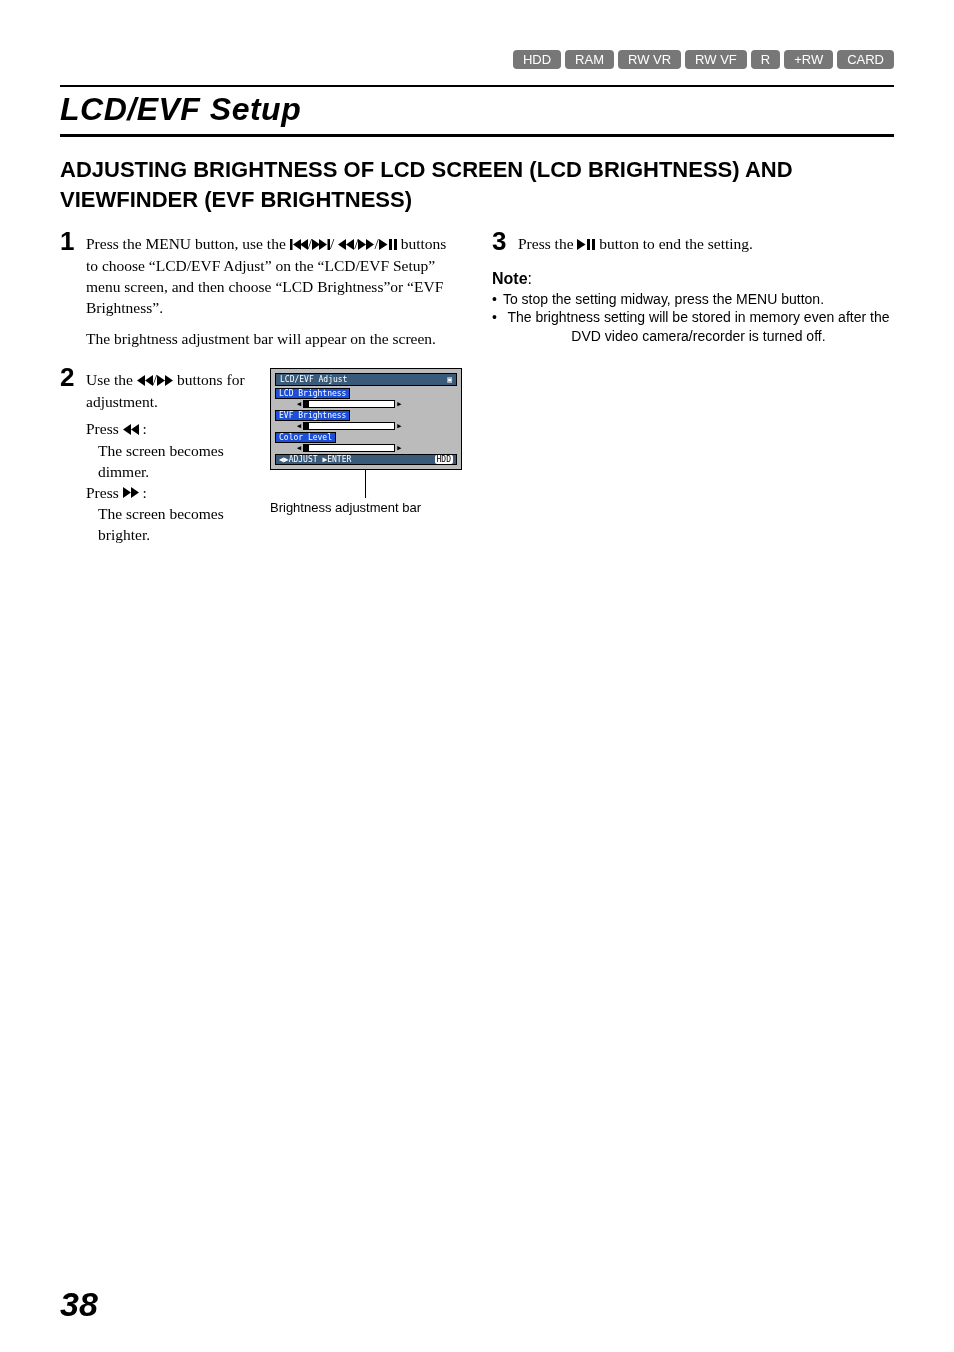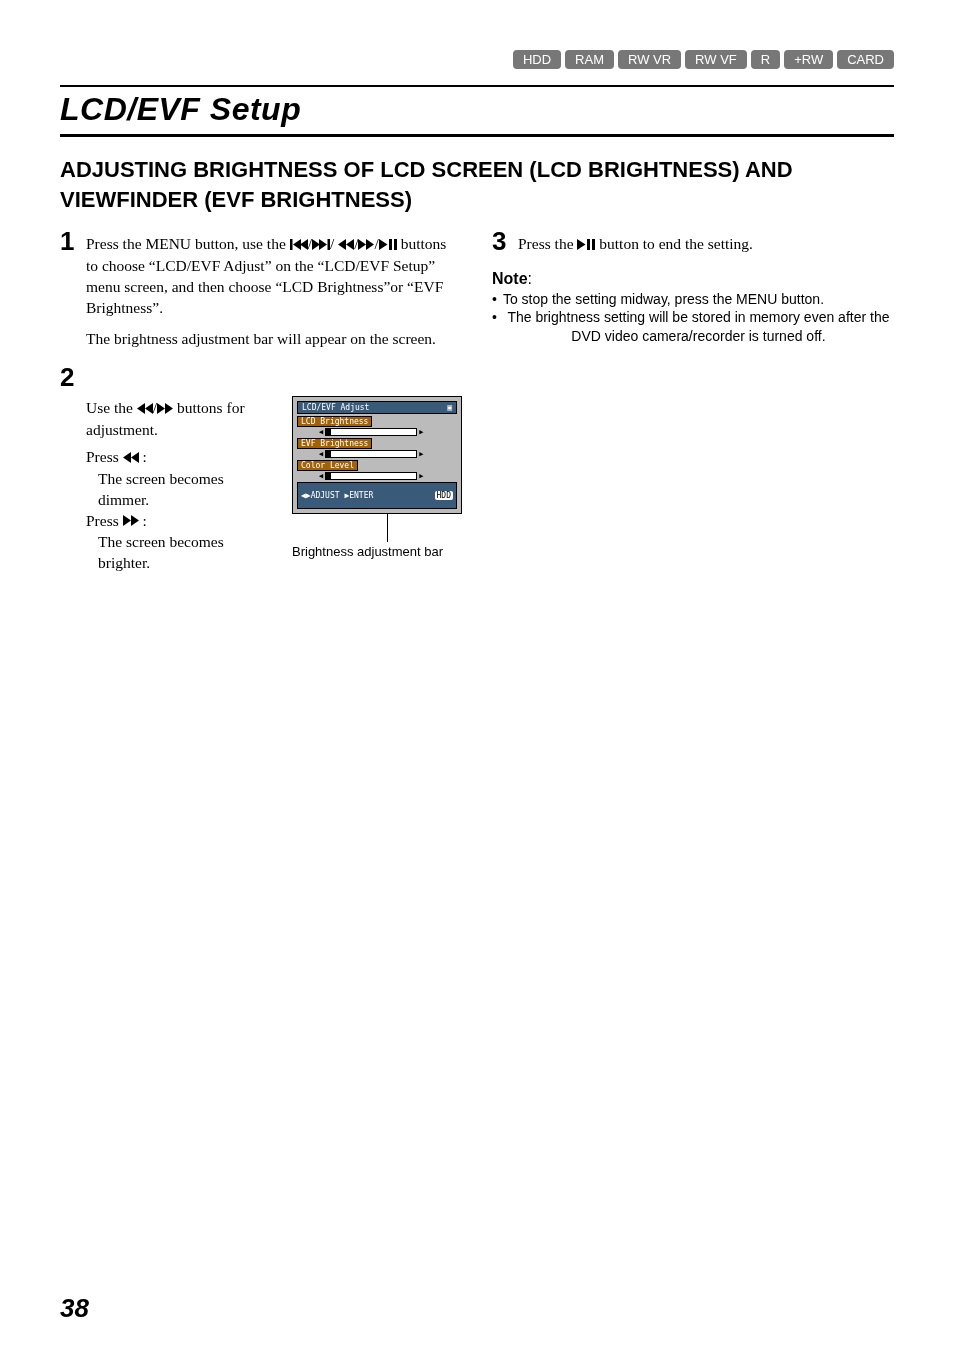--- a/index.html
+++ b/index.html
@@ -107,27 +107,26 @@
       display: flex;
       gap: 6px;
       text-align: center;
     }
     .bullets li::before {
       content: "•";
     }
     .step2row {
       display: flex;
       gap: 20px;
-      margin-top: 28px;
     }
     .dia-wrap {
       padding-top: 4px;
     }
     .diagram {
-      width: 170px;
+      width: 192px;
     }
     .diagram-box {
       border: 1px solid #000;
       background: #bbb;
       padding: 4px;
       font-family: monospace;
       font-size: 8px;
       color: #000;
     }
     .dia-head {
@@ -136,21 +135,21 @@
       color: #fff;
       padding: 1px 4px;
       display: flex;
       justify-content: space-between;
     }
     .dia-row {
       margin-top: 2px;
     }
     .dia-label {
       border: 1px solid #000;
-      background: #a16207;
+      background: #1d4ed8;
       color: #fff;
       padding: 0 3px;
       display: inline-block;
       text-align: right;
     }
     .dia-slider {
       display: flex;
       align-items: center;
       gap: 2px;
       margin-top: 1px;
@@ -166,21 +165,21 @@
     .dia-slider-fill {
       background: #000;
       height: 100%;
       width: 5px;
     }
     .dia-tri { font-size: 7px; }
     .dia-foot {
       border: 1px solid #000;
       background: #3a5a7a;
       color: #fff;
-      padding: 8px 3px;
+      padding: 0 3px;
       display: flex;
       justify-content: space-between;
       margin-top: 2px;
     }
     .dia-line {
       width: 1px;
       height: 28px;
       background: #000;
       margin-left: 95px;
     }
@@ -191,21 +190,21 @@
       line-height: 1.2;
       margin-top: 2px;
     }
     .pgnum {
       position: absolute;
       bottom: 28px;
       left: 60px;
       font-family: Arial, sans-serif;
       font-style: italic;
       font-weight: 900;
-      font-size: 26px;
+      font-size: 34px;
     }
   </style>
 </head>
 <body>
 
 <div class="page">
   <div class="badges">
     <span class="badge">HDD</span>
     <span class="badge">RAM</span>
     <span class="badge">RW VR</span>

